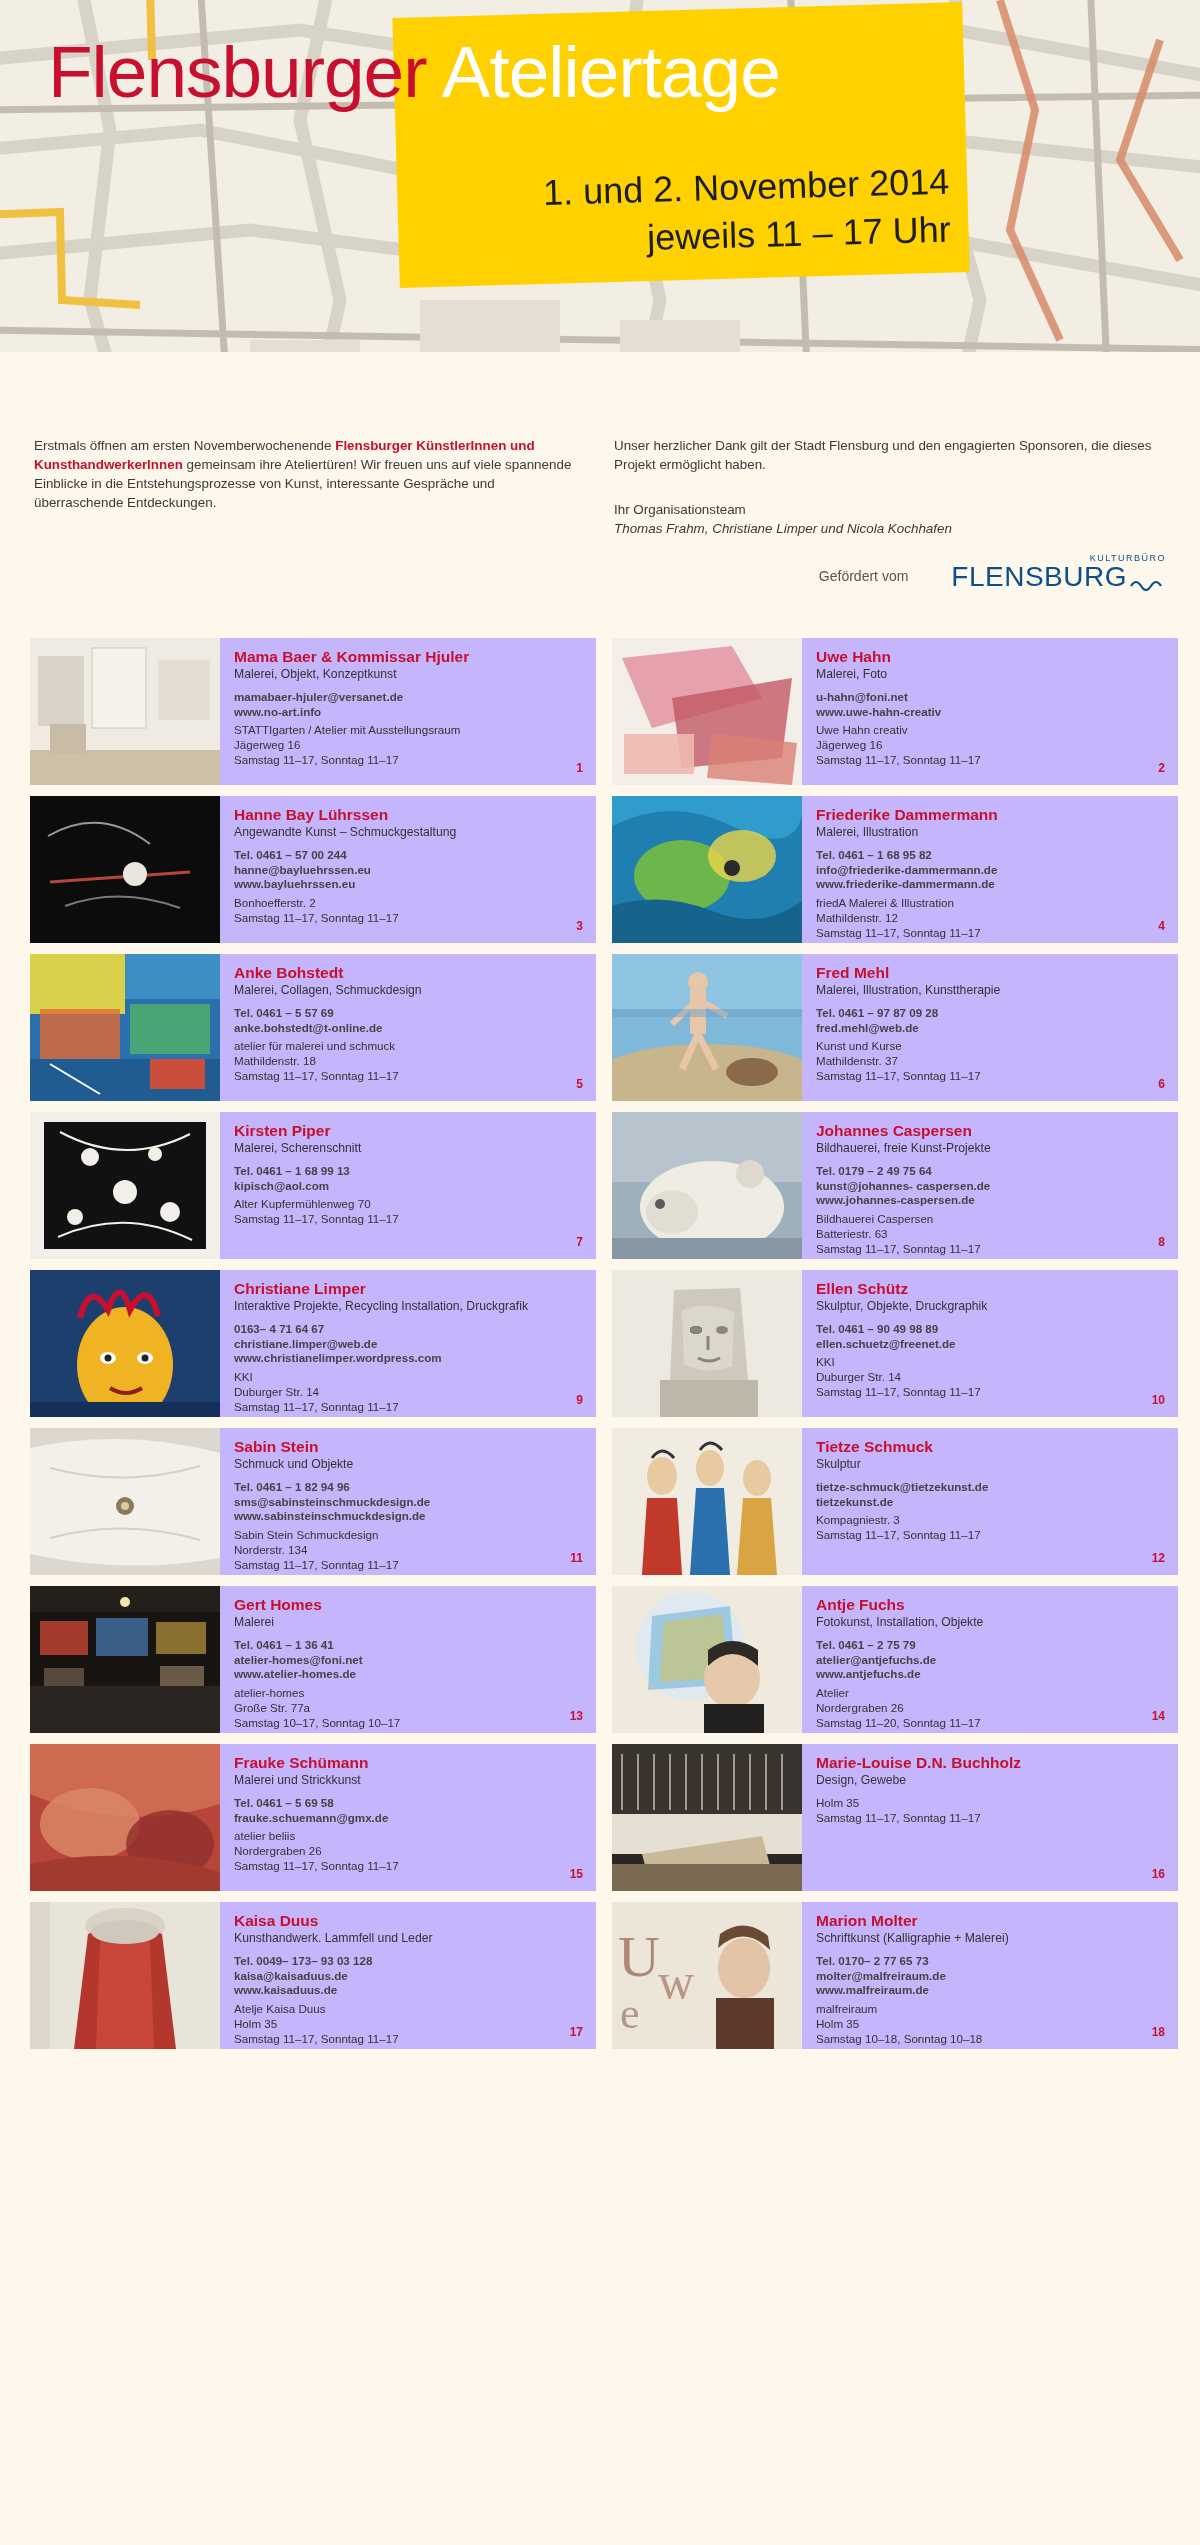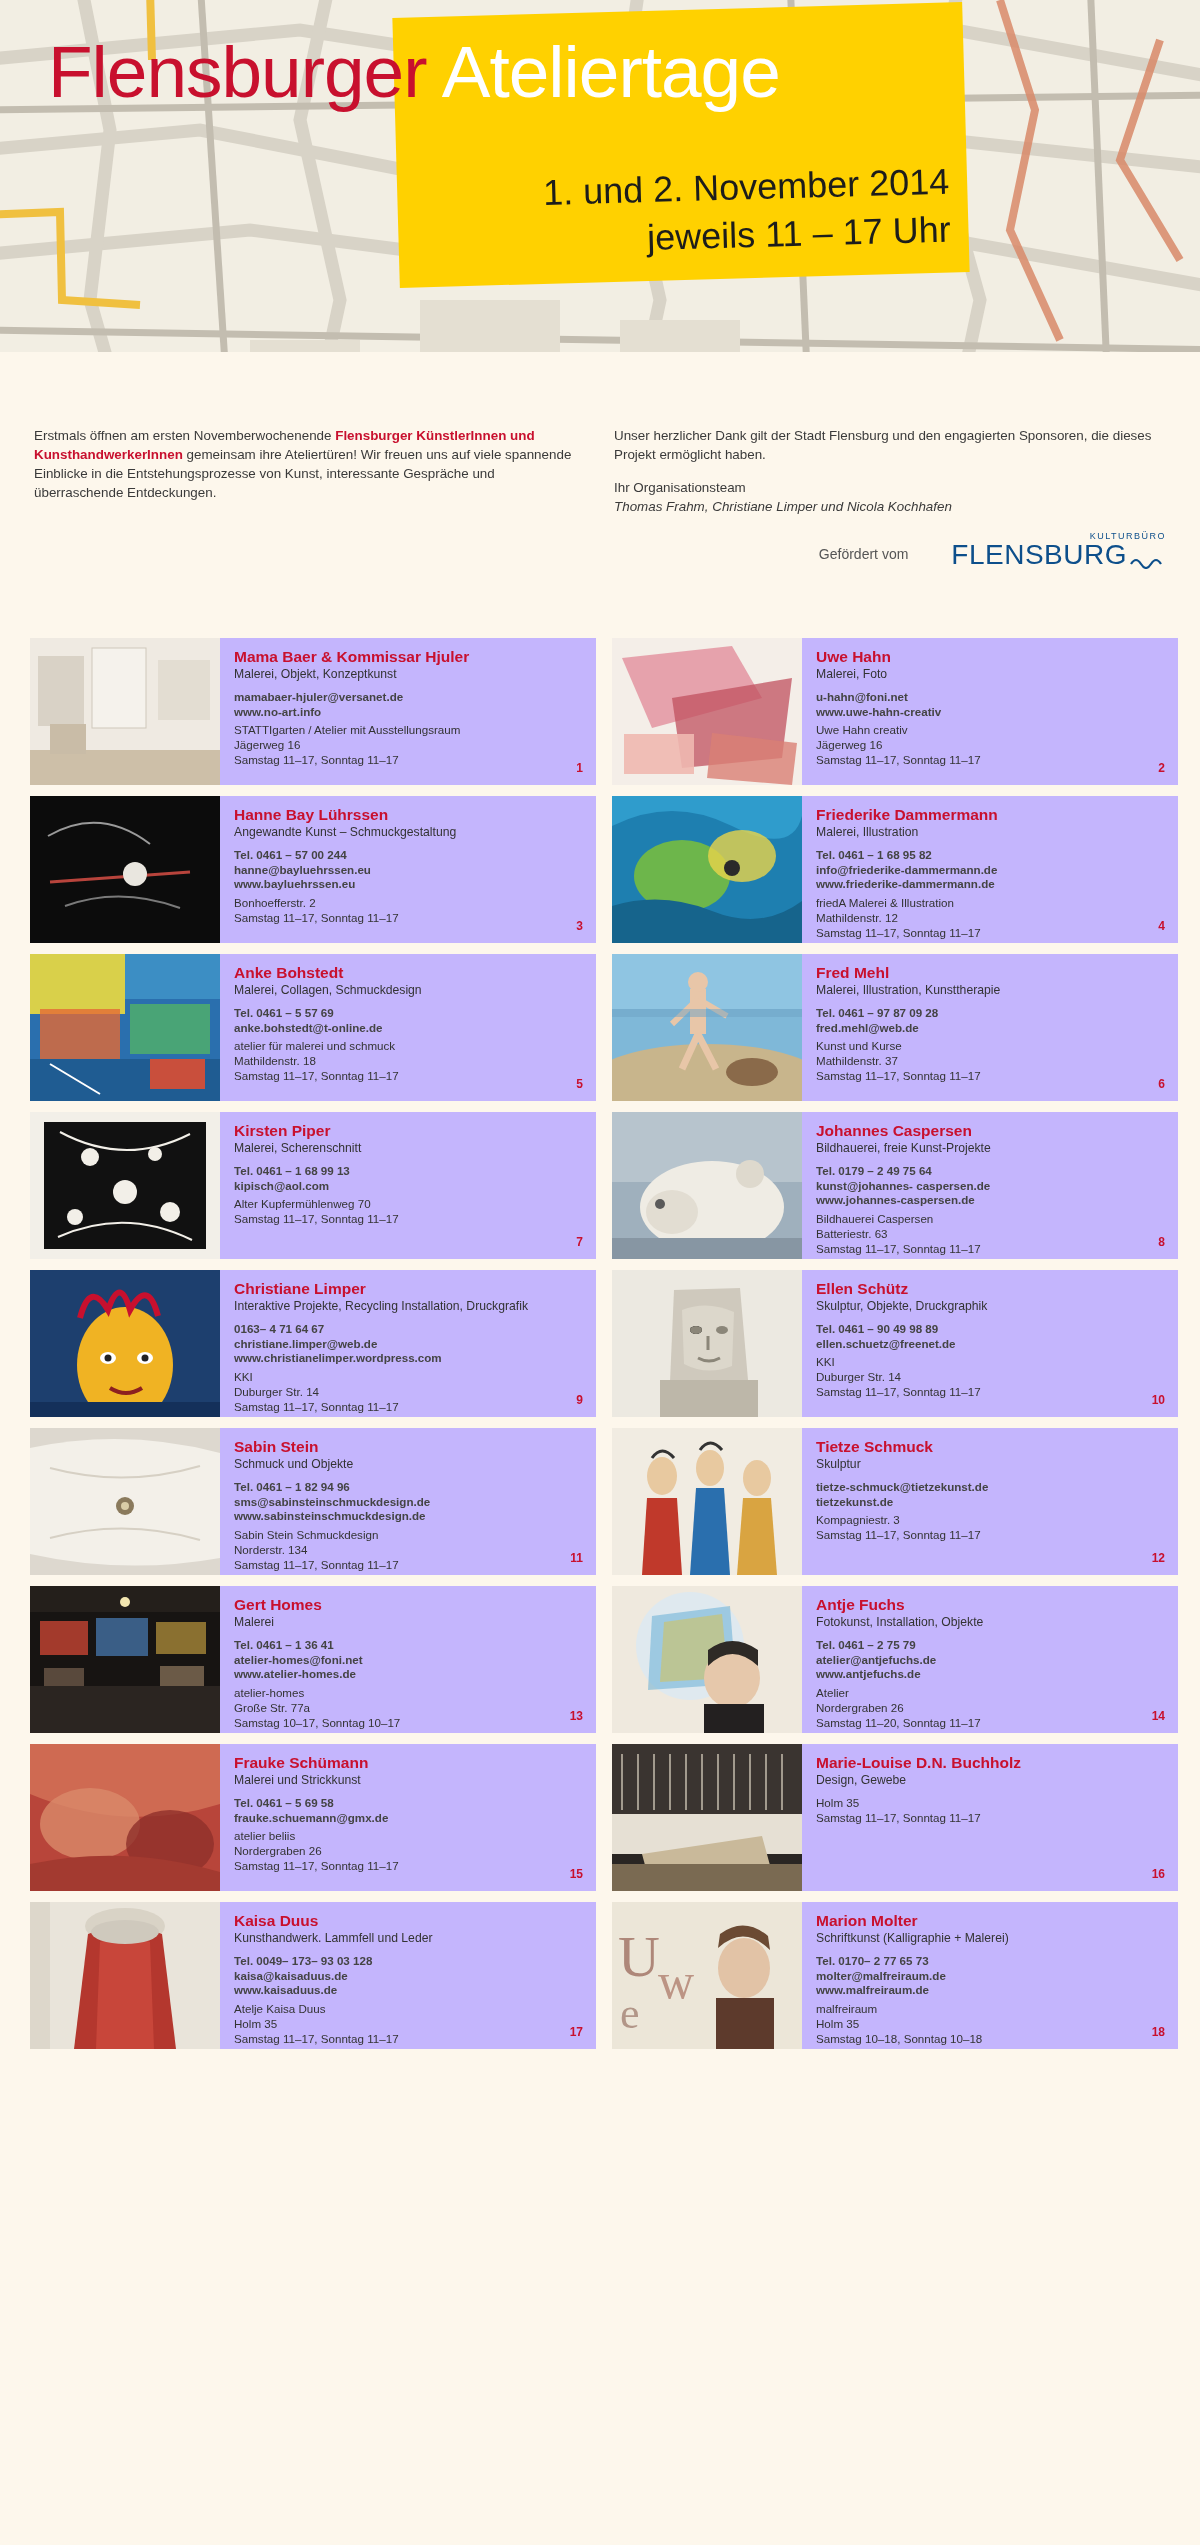--- a/index.html
+++ b/index.html
@@ -55,21 +55,21 @@
     text-align: right;
     color: #1d1d1b;
     font-size: 36px;
     line-height: 1.32;
     transform: rotate(-1.6deg);
   }
 
   
   .intro {
     position: absolute;
-    top: 420px;
+    top: 430px;
     left: 0;
     width: 1200px;
     height: 160px;
     padding: 6px 34px 0 34px;
     display: flex;
     gap: 28px;
   }
   .intro-col { width: 560px; font-size: 13.4px; line-height: 1.42; }
   .intro-col.left { color: #3a3a3a; }
   .intro-col b { color: #c8102e; }
@@ -191,21 +191,21 @@
     <div>jeweils 11 – 17 Uhr</div>
   </div>
 </div>
 
 <div class="intro">
   <div class="intro-col left">
     <span>Erstmals öffnen am ersten Novemberwochenende </span><b>Flensburger KünstlerInnen und KunsthandwerkerInnen</b><span> gemeinsam ihre Ateliertüren! Wir freuen uns auf viele spannende Einblicke in die Entstehungsprozesse von Kunst, interessante Gespräche und überraschende Entdeckungen.</span>
   </div>
   <div class="intro-col">
     <div>Unser herzlicher Dank gilt der Stadt Flensburg und den engagierten Sponsoren, die dieses Projekt ermöglicht haben.</div>
-    <div style="margin-top:14px">Ihr Organisationsteam</div>
+    <div style="margin-top:26px">Ihr Organisationsteam</div>
     <div class="italic">Thomas Frahm, Christiane Limper und Nicola Kochhafen</div>
     <div class="sponsor">
       <div class="sponsor-label">Gefördert vom</div>
       <div>
         <div class="kulturbuero">KULTURBÜRO</div>
         <div style="display:flex;align-items:flex-end;gap:3px">
           <span class="flensburg-word">FLENSBURG</span>
           <svg width="36" height="16">
               <path d="M1,11 Q6,3 11,11 T21,11 T31,11" stroke="#0d4f8b" stroke-width="2.2" fill="none"></path>
             </svg>

